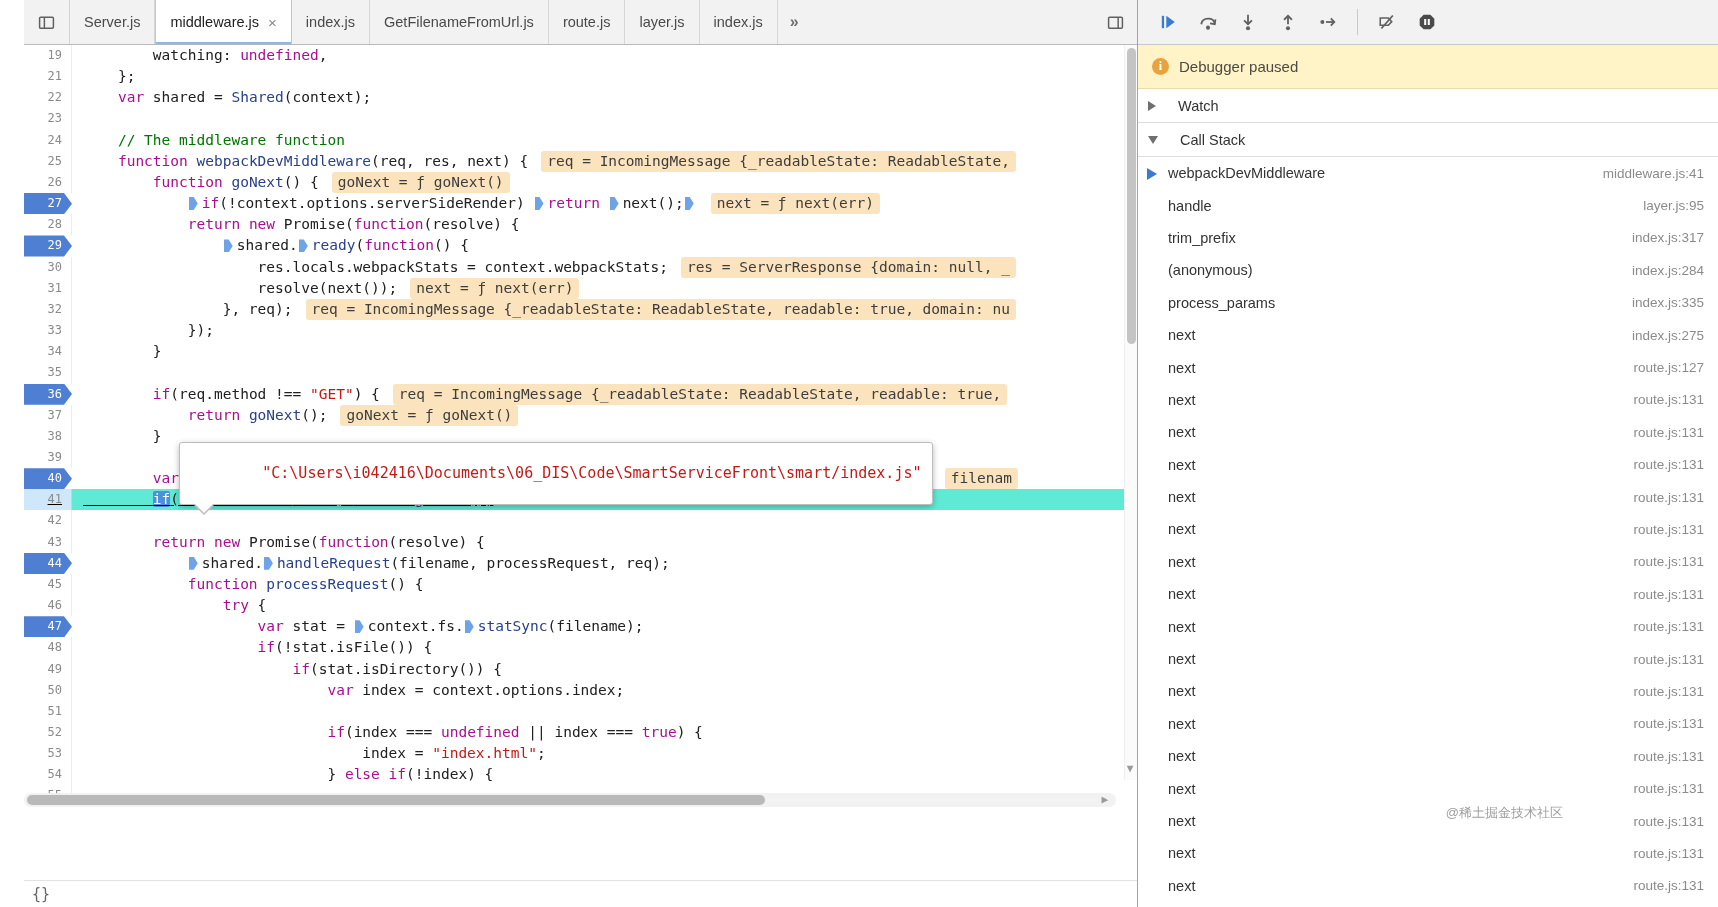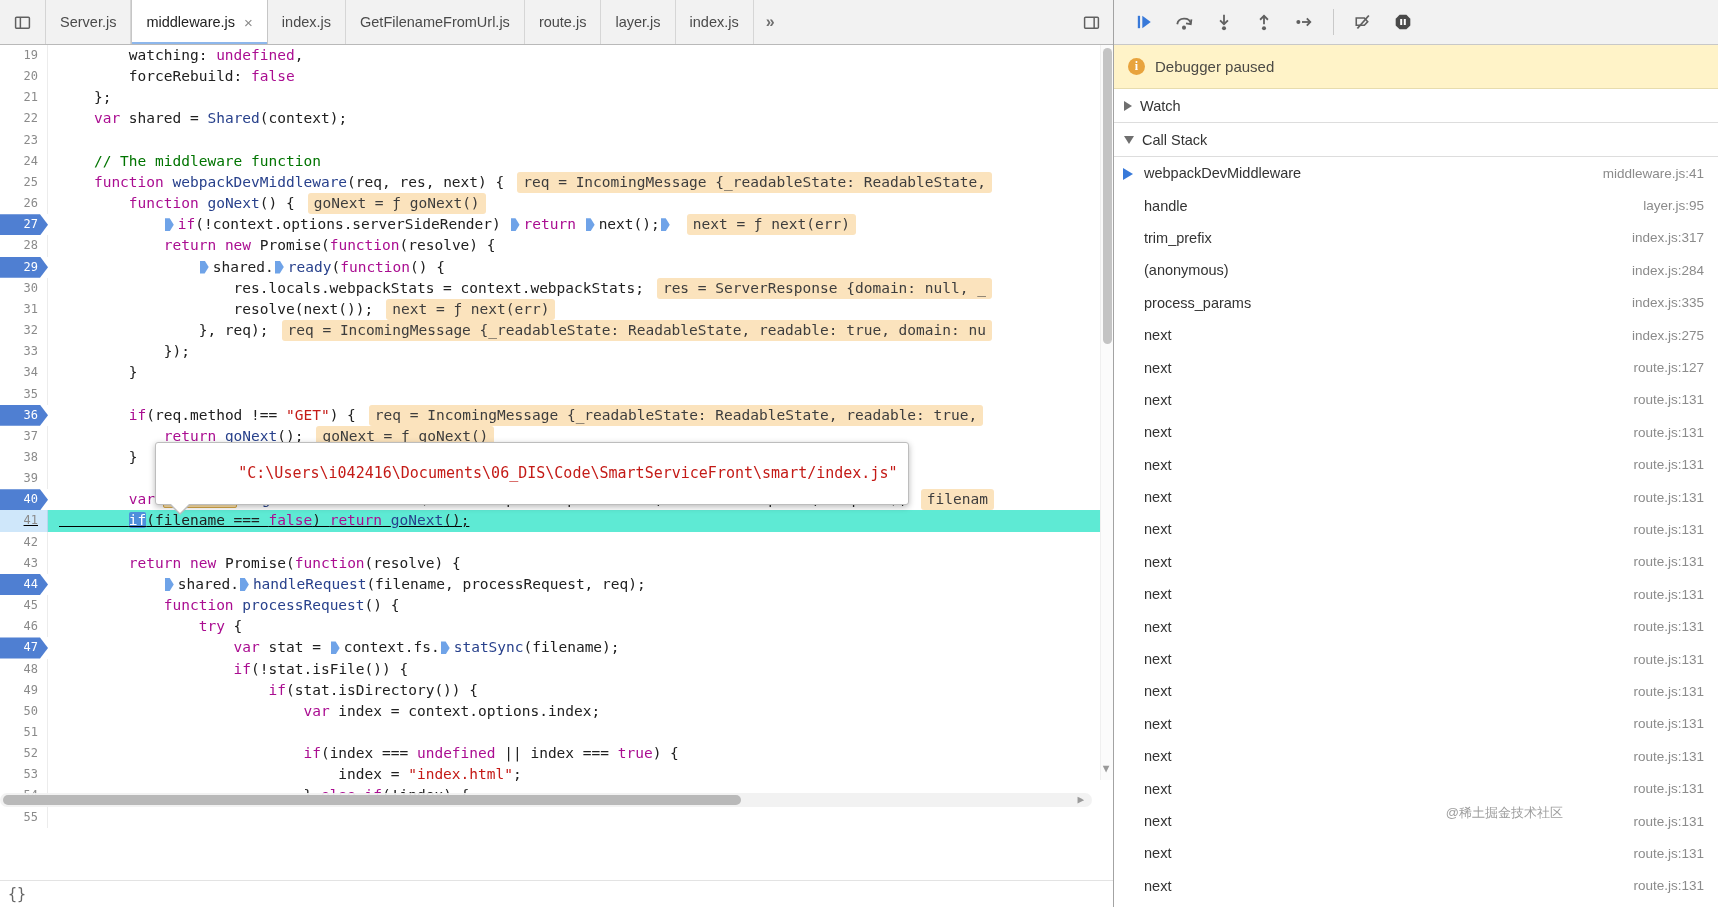--- a/index.html
+++ b/index.html
@@ -1,18 +1,18 @@
 <!DOCTYPE html>
 <html><head>
 <meta charset="utf-8">
 <style>
   * { box-sizing: border-box; }
   html,body { margin:0; padding:0; width:1718px; height:907px; overflow:hidden;
               font-family:"Liberation Sans", sans-serif; background:#fff; }
-  .app { display:flex; width:1718px; height:907px; position:relative; }
+  .app { display:flex; width:1718px; height:907px; position:relative;padding-left:24px; }
 
   
   .editor-pane { width:1113px; height:100%; display:flex; flex-direction:column; position:relative; background:#fff; }
 
   .tabbar { height:45px; flex:0 0 45px; background:#f2f2f2; border-bottom:1px solid #b9b9b9;
             display:flex; align-items:stretch; }
   .nav-toggle { width:46px; flex:0 0 46px; border-right:1px solid #d4d4d4; display:flex; align-items:center; justify-content:center; }
   .tabs { display:flex; align-items:stretch; overflow:hidden; }
   .tab { display:flex; align-items:center; padding:0 14px; border-right:1px solid #d6d6d6;
          font-size:14.5px; color:#4a4a4a; white-space:nowrap; cursor:default; }
@@ -73,21 +73,21 @@
   .dbg-btn { width:40px; height:44px; display:flex; align-items:center; justify-content:center; }
   .toolbar-sep { width:1px; height:26px; background:#c9c9c9; margin:0 9px; }
 
   .paused-banner { height:44px; flex:0 0 44px; background:#fff3c8; border-bottom:1px solid #e7dcae;
                    display:flex; align-items:center; padding-left:14px; gap:10px;
                    font-size:15px; color:#4c4a45; }
   .info-icon { width:17px; height:17px; border-radius:50%; background:#e8a33d; color:#fff;
                font-size:12px; font-weight:bold; display:flex; align-items:center; justify-content:center;
                font-family:"Liberation Serif", serif; }
 
-  .section-header { height:34px; flex:0 0 34px; display:flex; align-items:center; gap:8px;
+  .section-header { height:34px; flex:0 0 34px; display:flex; align-items:center; gap:22px;
                     padding-left:10px; border-bottom:1px solid #ddd; font-size:14.5px; color:#333; background:#fff; }
   .tri-right { width:0; height:0; border-left:8px solid #6f6f6f; border-top:5px solid transparent; border-bottom:5px solid transparent; }
   .tri-down  { width:0; height:0; border-top:8px solid #6f6f6f; border-left:5px solid transparent; border-right:5px solid transparent; }
 
   .callstack { flex:1 1 auto; overflow:hidden; }
   .cs-row { height:32.4px; display:flex; align-items:center; padding:0 14px 0 30px;
             font-size:14.5px; color:#333; position:relative; }
   .cs-fn { flex:1 1 auto; white-space:nowrap; overflow:hidden; }
   .cs-loc { color:#8b8b8b; font-size:13.5px; margin-left:12px; white-space:nowrap; }
   .exec-arrow { position:absolute; left:9px; top:10.5px; width:0; height:0;
@@ -147,21 +147,20 @@
             <rect x="1.5" y="3" width="13" height="10.5" rx="1" fill="none" stroke="#606060" stroke-width="1.4"></rect>
             <path d="M10.5 3v10.5" stroke="#606060" stroke-width="1.4"></path>
           </svg>
         </span>
       </div>
     </div>
 
     <div class="editor">
       <div id="code">
           <div class="code-line"><span class="gutter">19</span><span class="code-text"><span>        watching: </span><span class="tok-a">undefined</span><span>,</span></span></div>
-          <div class="code-line"><span class="gutter">20</span><span class="code-text"><span>        forceRebuild: </span><span class="tok-a">false</span></span></div>
           <div class="code-line"><span class="gutter">21</span><span class="code-text"><span>    };</span></span></div>
           <div class="code-line"><span class="gutter">22</span><span class="code-text"><span>    </span><span class="tok-k">var</span><span> shared = </span><span class="tok-f">Shared</span><span>(context);</span></span></div>
           <div class="code-line"><span class="gutter">23</span><span class="code-text"></span></div>
           <div class="code-line"><span class="gutter">24</span><span class="code-text"><span>    </span><span class="tok-c">// The middleware function</span></span></div>
           <div class="code-line"><span class="gutter">25</span><span class="code-text"><span>    </span><span class="tok-k">function</span><span> </span><span class="tok-f">webpackDevMiddleware</span><span>(req, res, next) {</span><span class="inline-hint">req = IncomingMessage {_readableState: ReadableState,</span></span></div>
           <div class="code-line"><span class="gutter">26</span><span class="code-text"><span>        </span><span class="tok-k">function</span><span> </span><span class="tok-f">goNext</span><span>() {</span><span class="inline-hint">goNext = ƒ goNext()</span></span></div>
           <div class="code-line"><span class="gutter bp">27</span><span class="code-text"><span>            </span><span class="marker"></span><span class="tok-k">if</span><span>(!context.options.serverSideRender) </span><span class="marker"></span><span class="tok-k">return</span><span> </span><span class="marker"></span><span>next();</span><span class="marker"></span><span class="inline-hint">next = ƒ next(err)</span></span></div>
           <div class="code-line"><span class="gutter">28</span><span class="code-text"><span>            </span><span class="tok-k">return</span><span> </span><span class="tok-k">new</span><span> Promise(</span><span class="tok-k">function</span><span>(resolve) {</span></span></div>
           <div class="code-line"><span class="gutter bp">29</span><span class="code-text"><span>                </span><span class="marker"></span><span>shared.</span><span class="marker"></span><span class="tok-f">ready</span><span>(</span><span class="tok-k">function</span><span>() {</span></span></div>
           <div class="code-line"><span class="gutter">30</span><span class="code-text"><span>                    res.locals.webpackStats = context.webpackStats;</span><span class="inline-hint">res = ServerResponse {domain: null, _</span></span></div>

